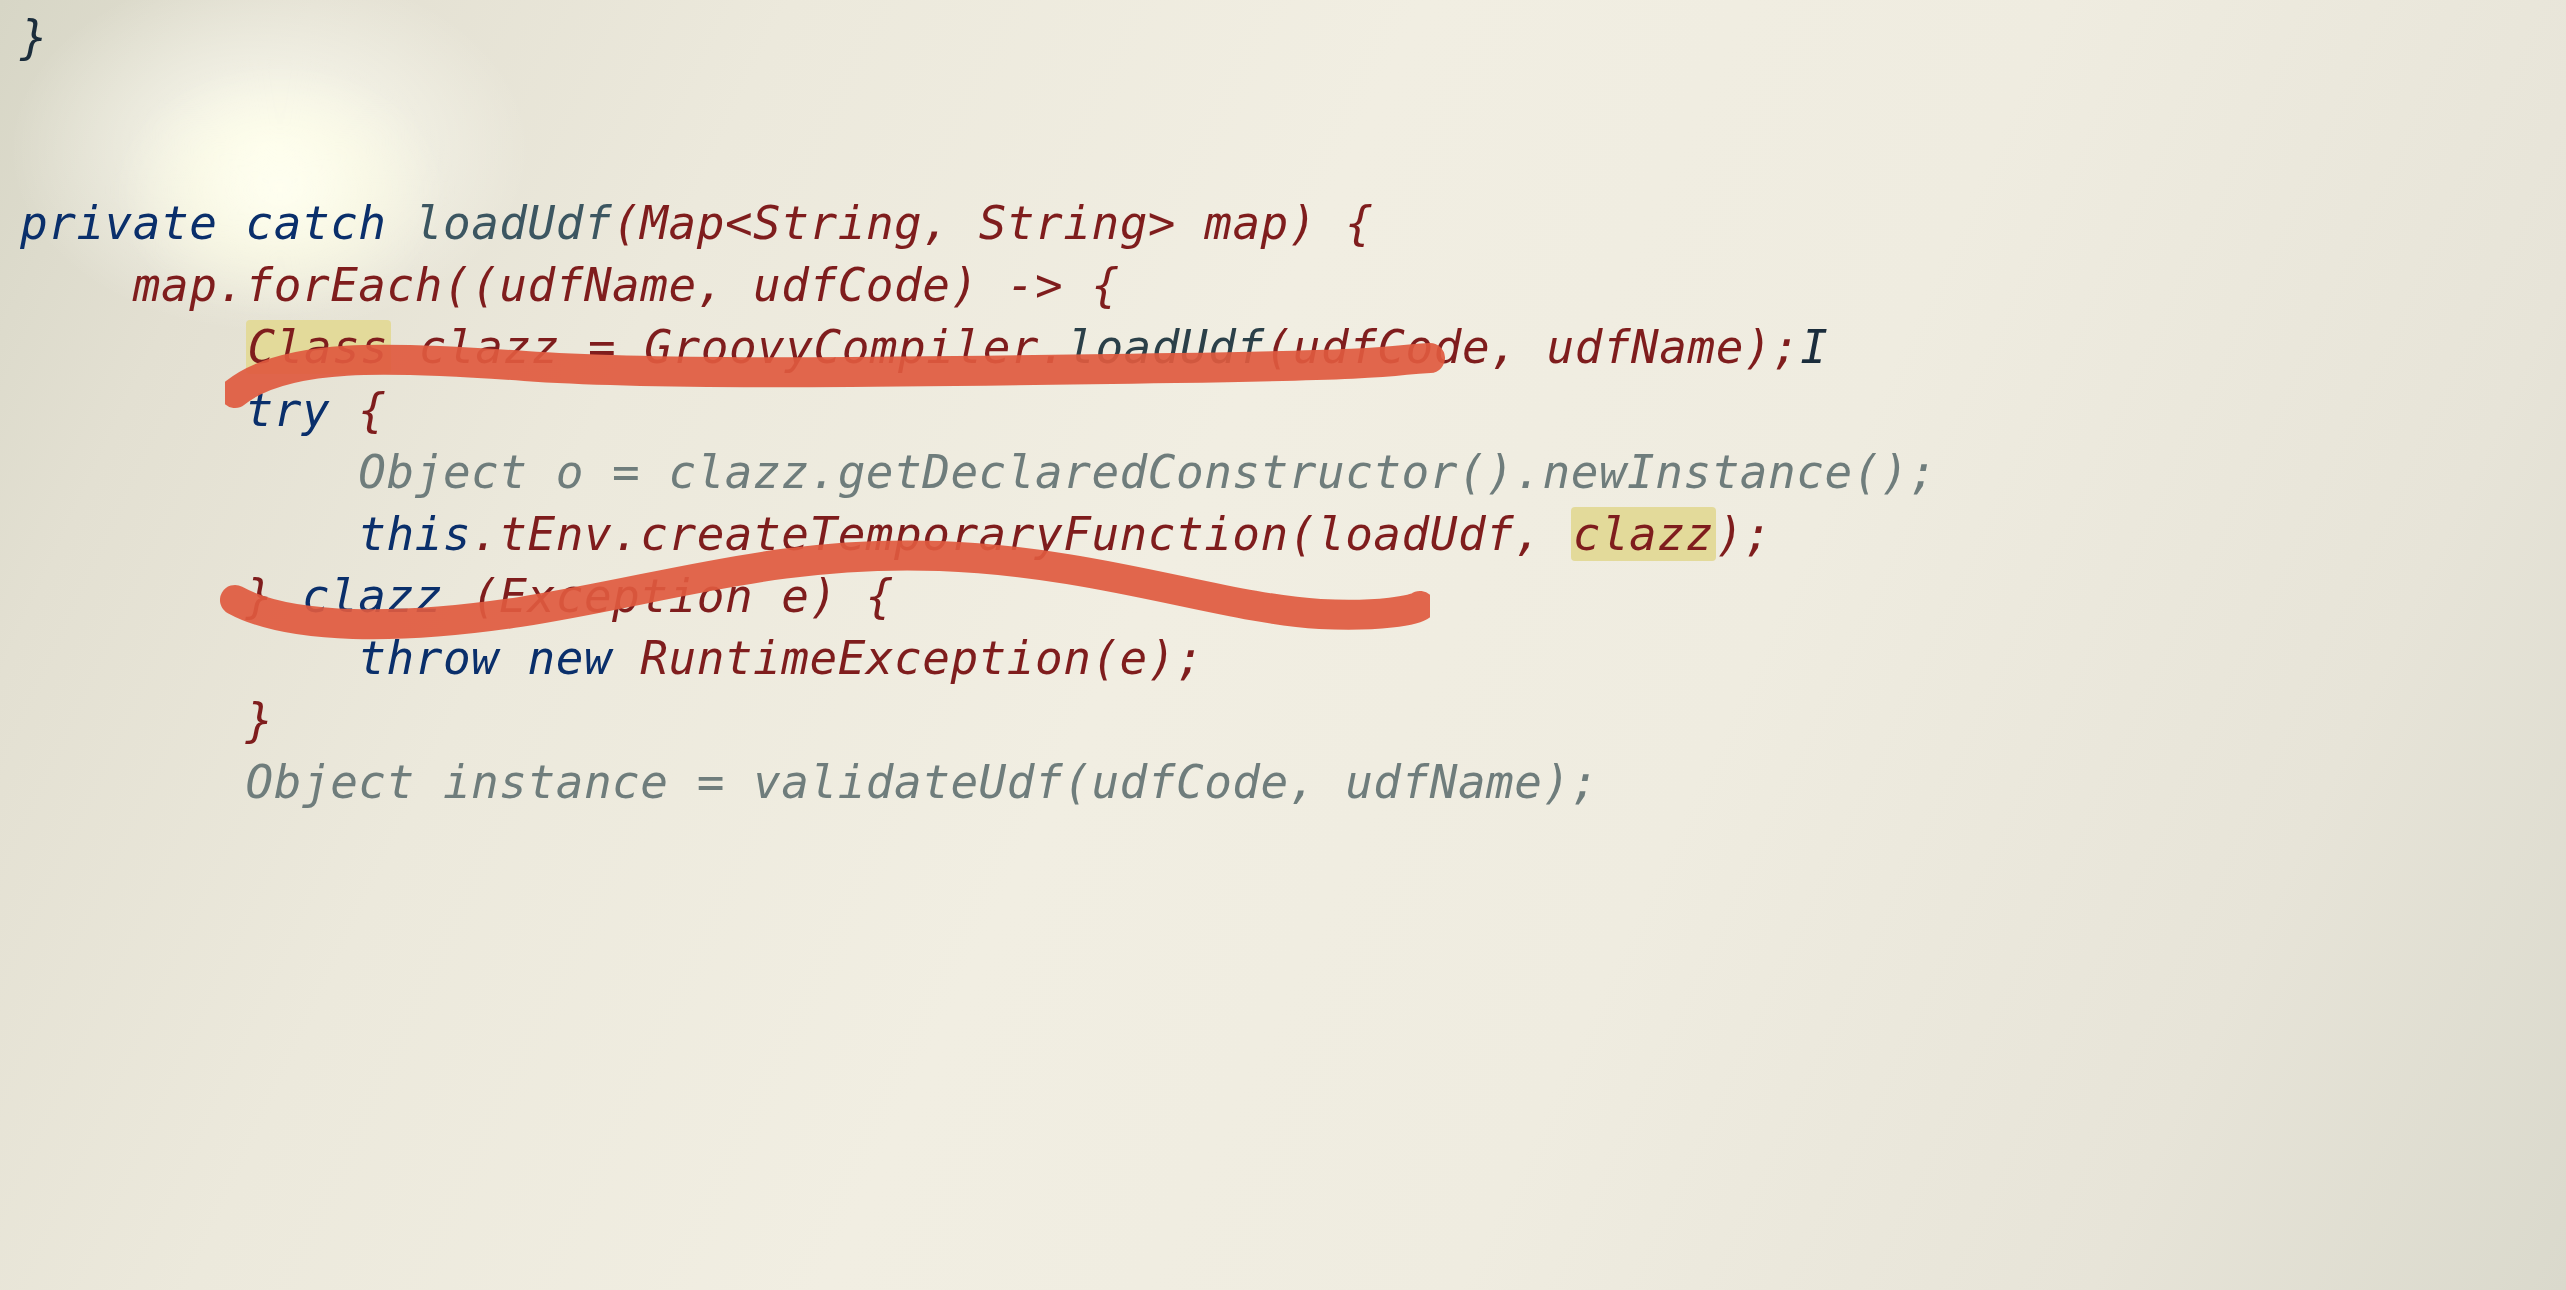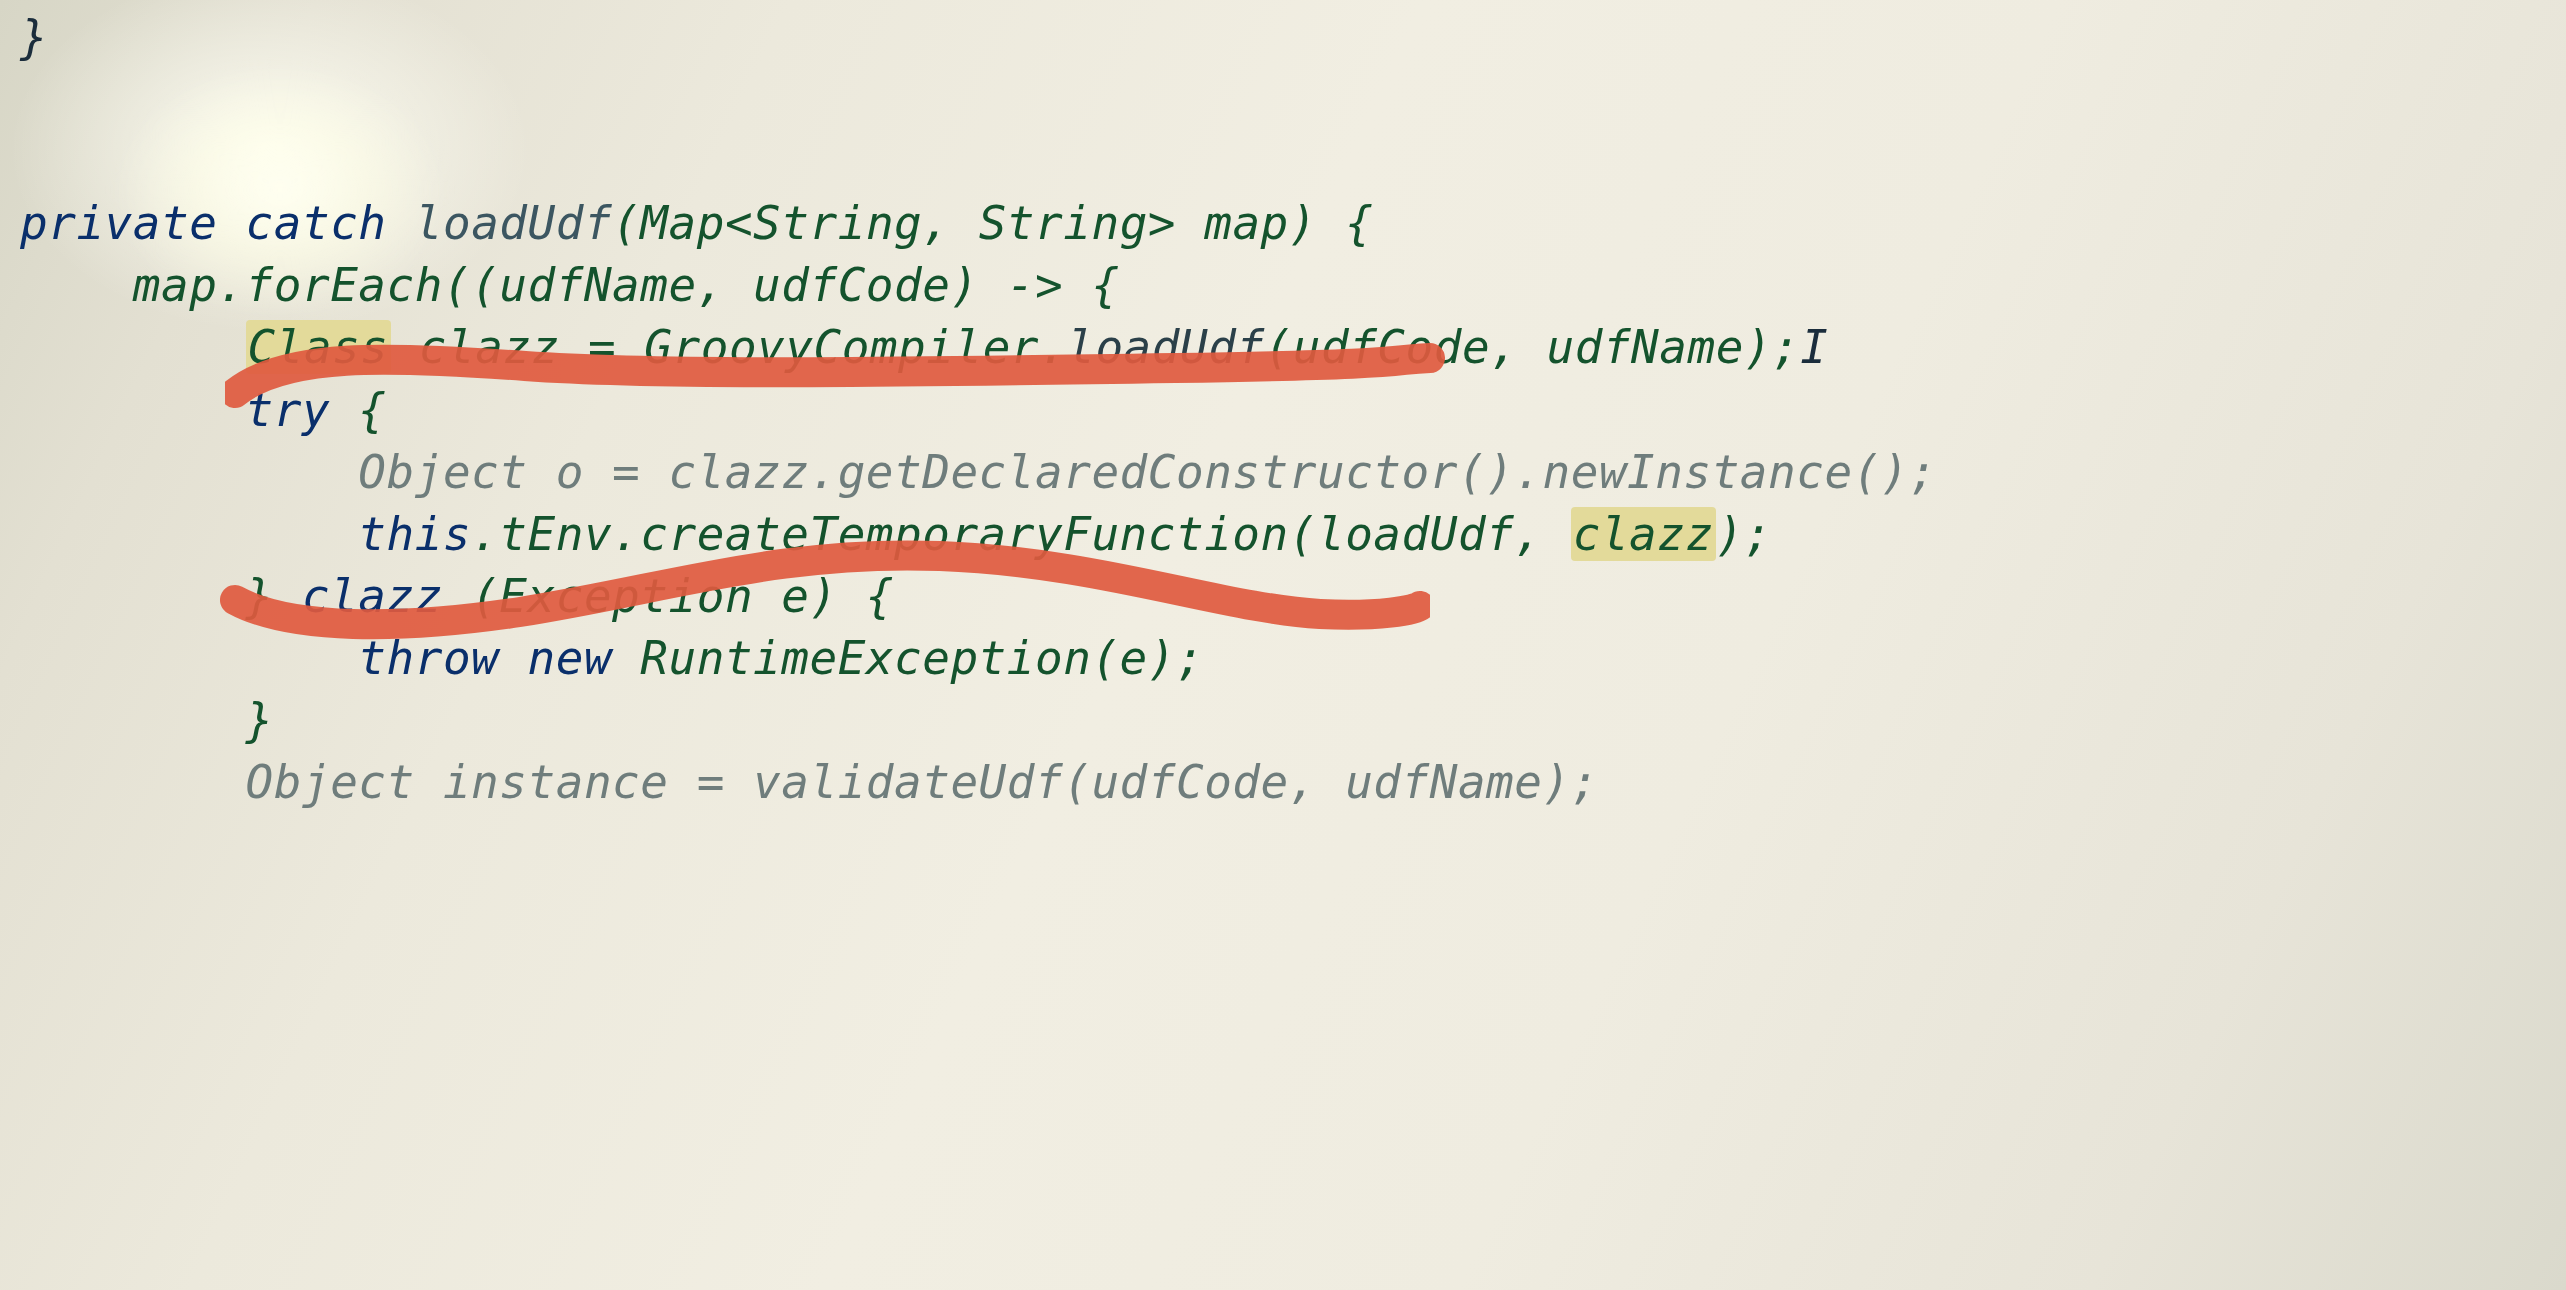--- a/index.html
+++ b/index.html
@@ -17,21 +17,21 @@
   }
   .code{
     position:absolute;left:0;top:-40px;
     white-space:pre;
     padding-left:20px;
     letter-spacing:0.5px;
   }
   .kw{color:#0a2f6b;font-style:italic;}          
   .mth{color:#2b4049;font-style:italic;}         
   .mthn{color:#3c5661;font-style:normal;}        
-  .id{color:#14532d;}
+  .id{color:#7f1d1d;}
   .dim{color:#6f7d7c;font-style:italic;margin-top:40px;}         
   .hl{background:#e3da9a;border-radius:4px;padding:0 2px;}
   .code span{font-style:inherit;}
   .normal{font-style:normal;text-align:right;}
   
   .stroke{position:absolute;pointer-events:none;}
   .stroke svg{display:block;}
   .stroke path{stroke:#e05a3f;stroke-width:30;fill:none;stroke-linecap:round;stroke-linejoin:round;opacity:0.92;}
   .glare{
     position:absolute;left:110px;top:60px;width:340px;height:260px;

